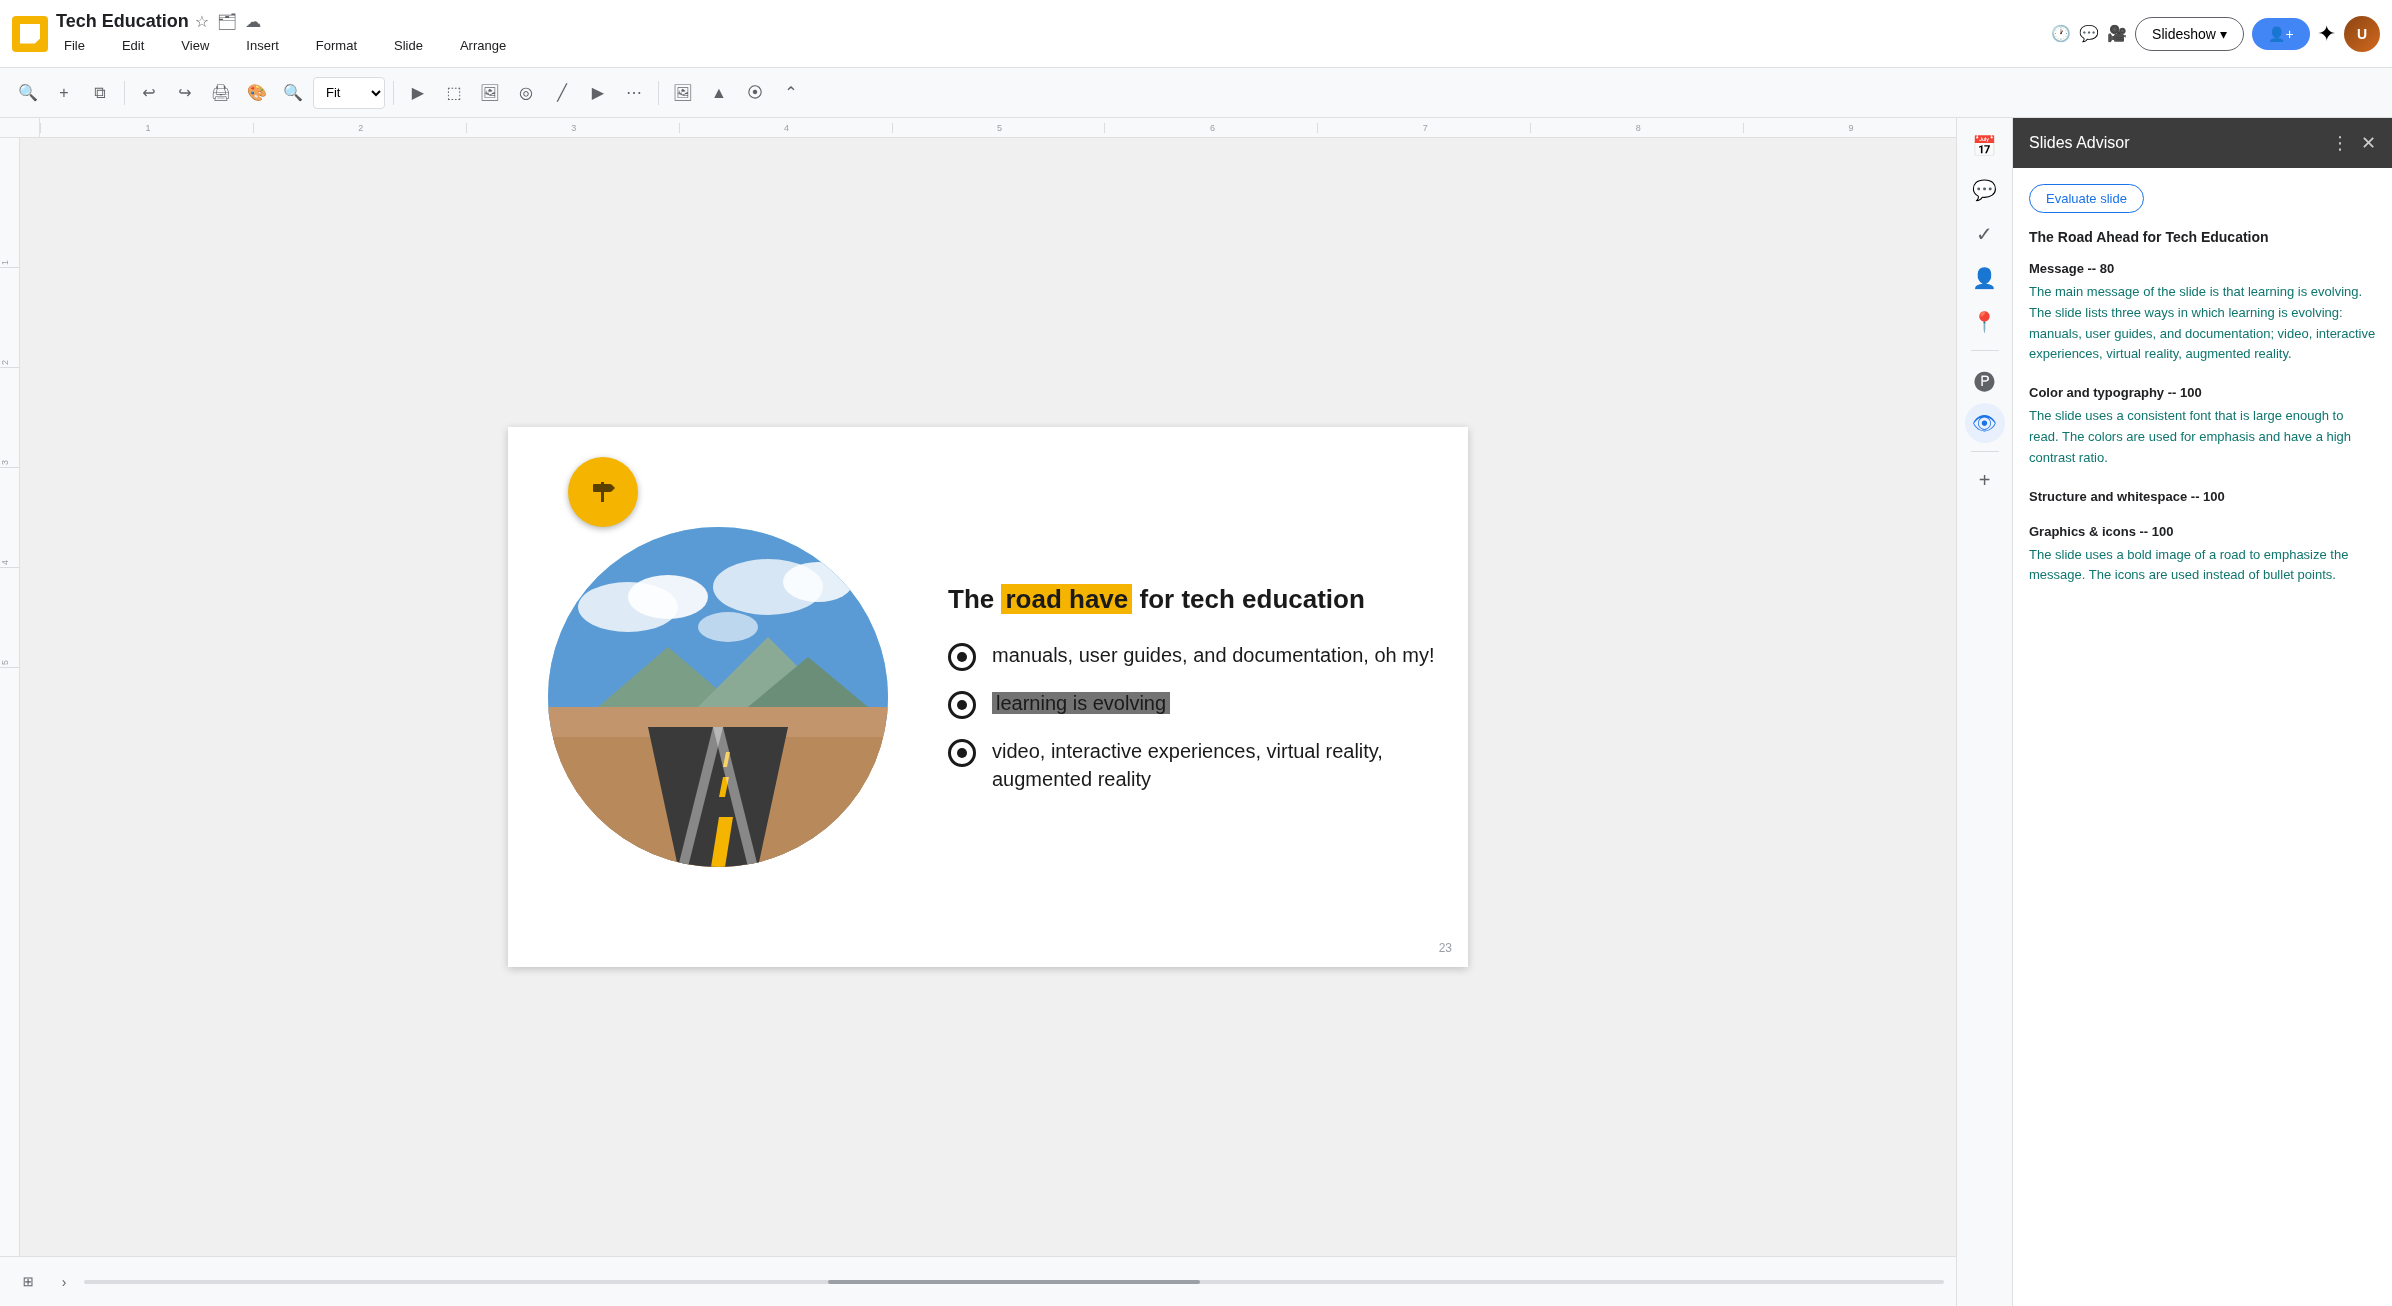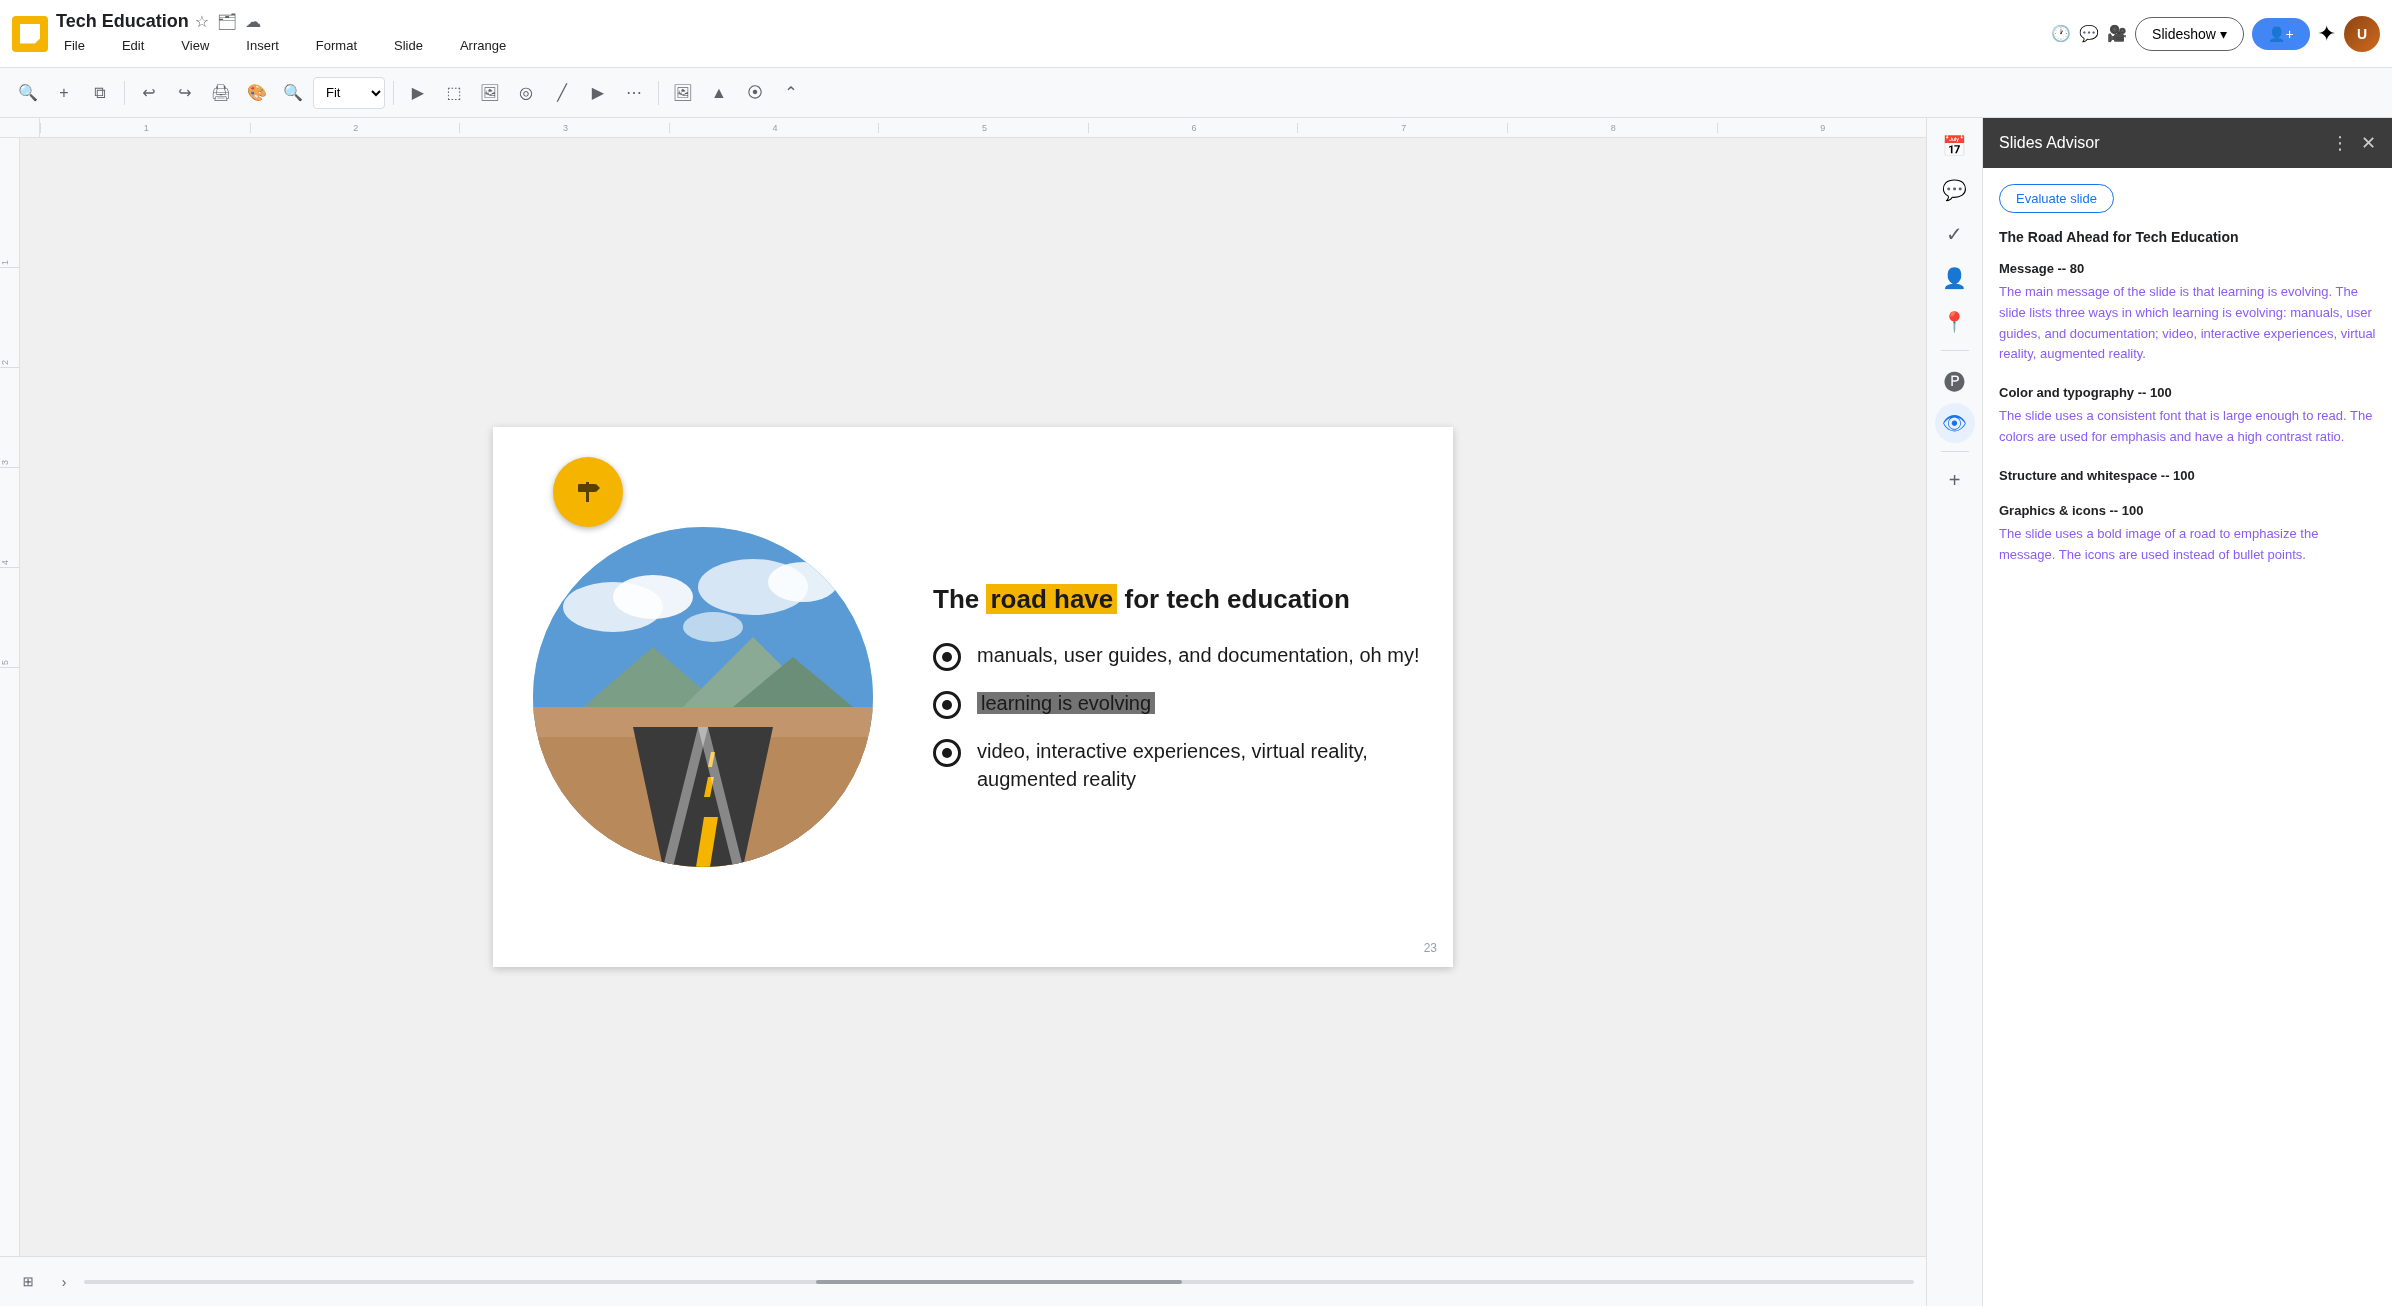--- a/index.html
+++ b/index.html
@@ -353,21 +353,21 @@
       font-size: 20px;
     }
     .right-icon-btn.active {
       background: #e8f0fe;
       color: #1a73e8;
     }
     .right-icon-divider { width: 28px; height: 1px; background: #dadce0; margin: 4px 0; }
 
     
     .advisor-panel {
-      width: 410px;
+      width: 380px;
       background: #fff;
       border-left: 1px solid #e0e0e0;
       display: flex;
       flex-direction: column;
       flex-shrink: 0;
       overflow: hidden;
       justify-content: space-between;
     }
     .advisor-header {
       background: #3c3c3c;
@@ -405,21 +405,21 @@
     }
     .advisor-section { margin-bottom: 20px; }
     .advisor-section-title {
       font-size: 13px;
       font-weight: 700;
       color: #202124;
       margin-bottom: 6px;
     }
     .advisor-section-text {
       font-size: 13px;
-      color: #8b5cf6;
+      color: #0f766e;
       line-height: 1.6;
     }
   </style>
 </head>
 <body>
 
 <div class="top-bar">
   <div class="app-icon">
     <div class="app-icon-inner"></div>
   </div>

